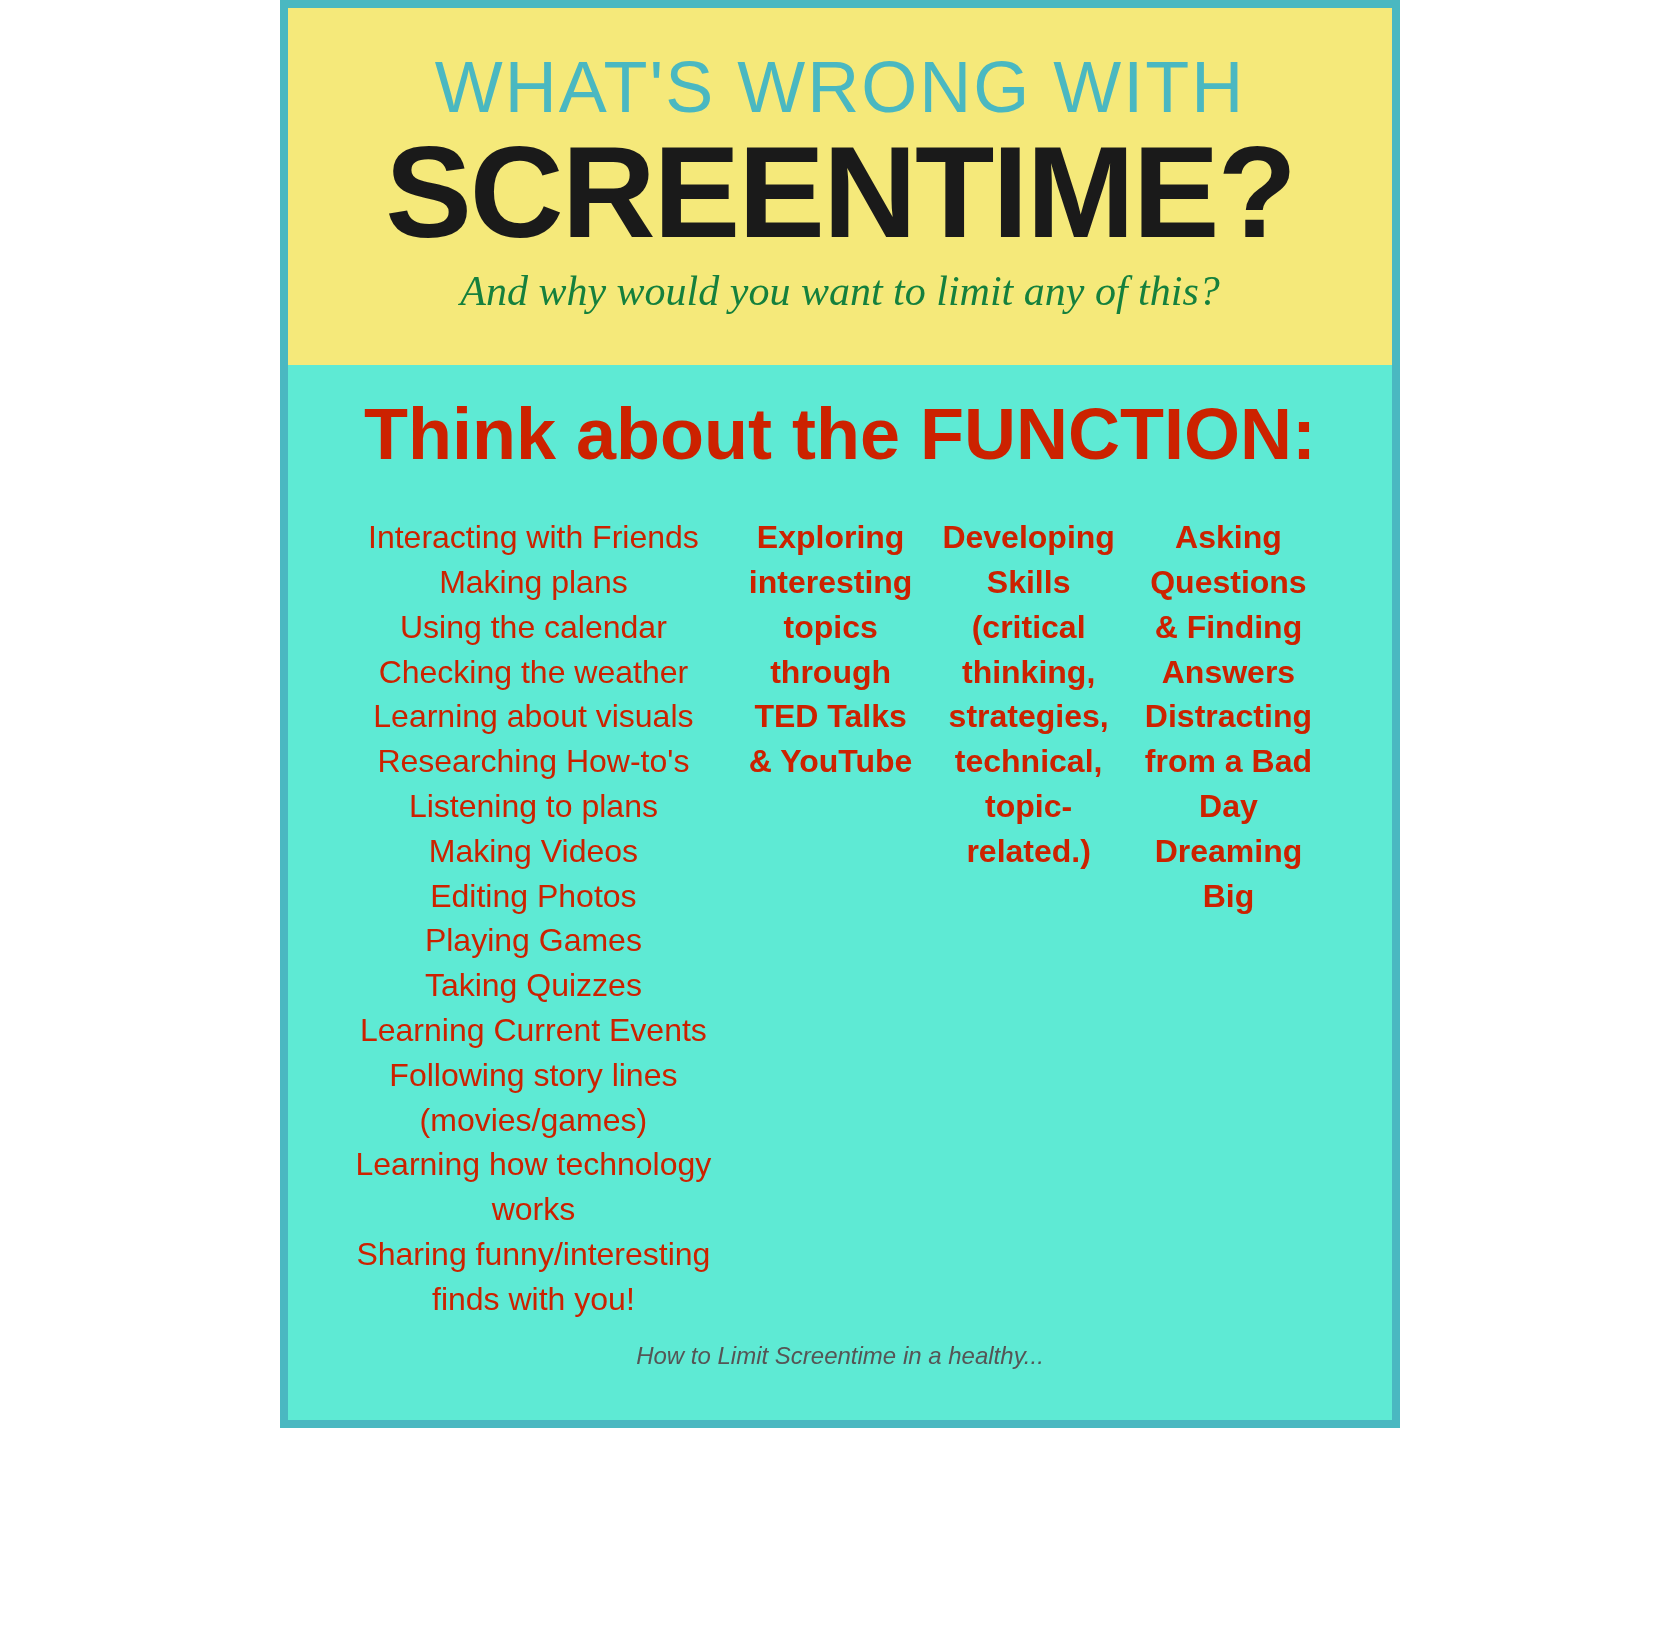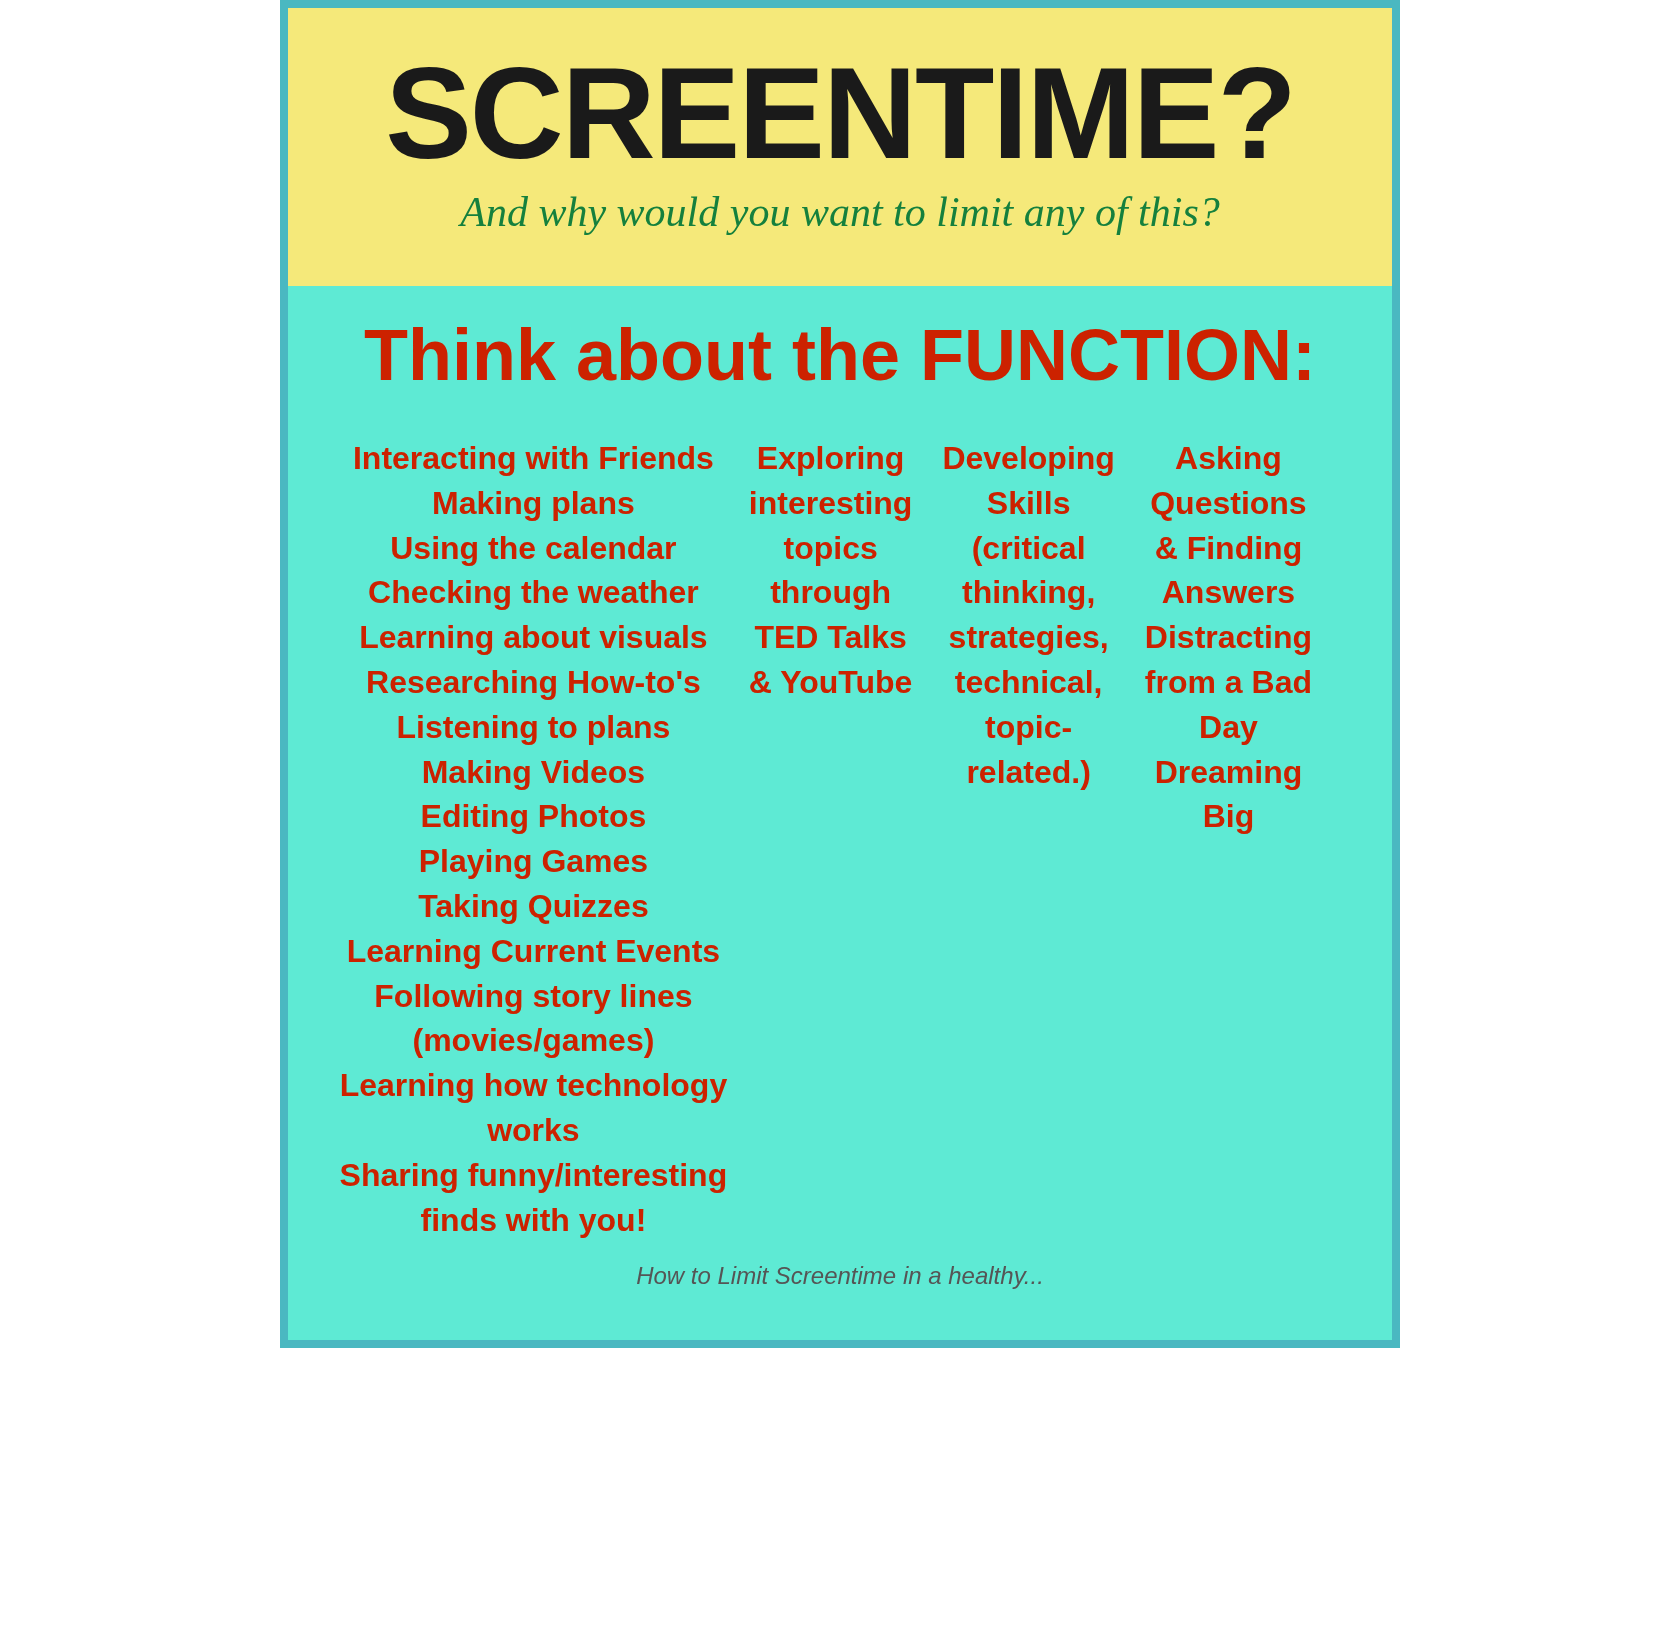--- a/index.html
+++ b/index.html
@@ -80,21 +80,21 @@
     }
 
     .right-column {
       flex: 1;
       display: flex;
       gap: 30px;
     }
 
     .list-item {
       font-size: 32px;
-      font-weight: 700;
+      font-weight: 400;
       color: #cc2200;
       line-height: 1.4;
       font-family: 'Arial Black', Arial, sans-serif;
     }
 
     .right-block {
       font-size: 32px;
       font-weight: 800;
       color: #cc2200;
       line-height: 1.4;
@@ -128,20 +128,21 @@
       color: #555;
       font-style: italic;
     }
   </style>
 </head>
 <body>
 
 <div class="outer-wrapper">
 
   <div class="header-section">
+    <div class="whats-wrong-title">WHAT'S WRONG WITH</div>
     <div class="screentime-title">SCREENTiME?</div>
     <div class="subtitle">And why would you want to limit any of this?</div>
   </div>
 
   <div class="content-section">
 
     <div class="function-title">Think about the FUNCTION:</div>
 
     <div class="two-column">
 

